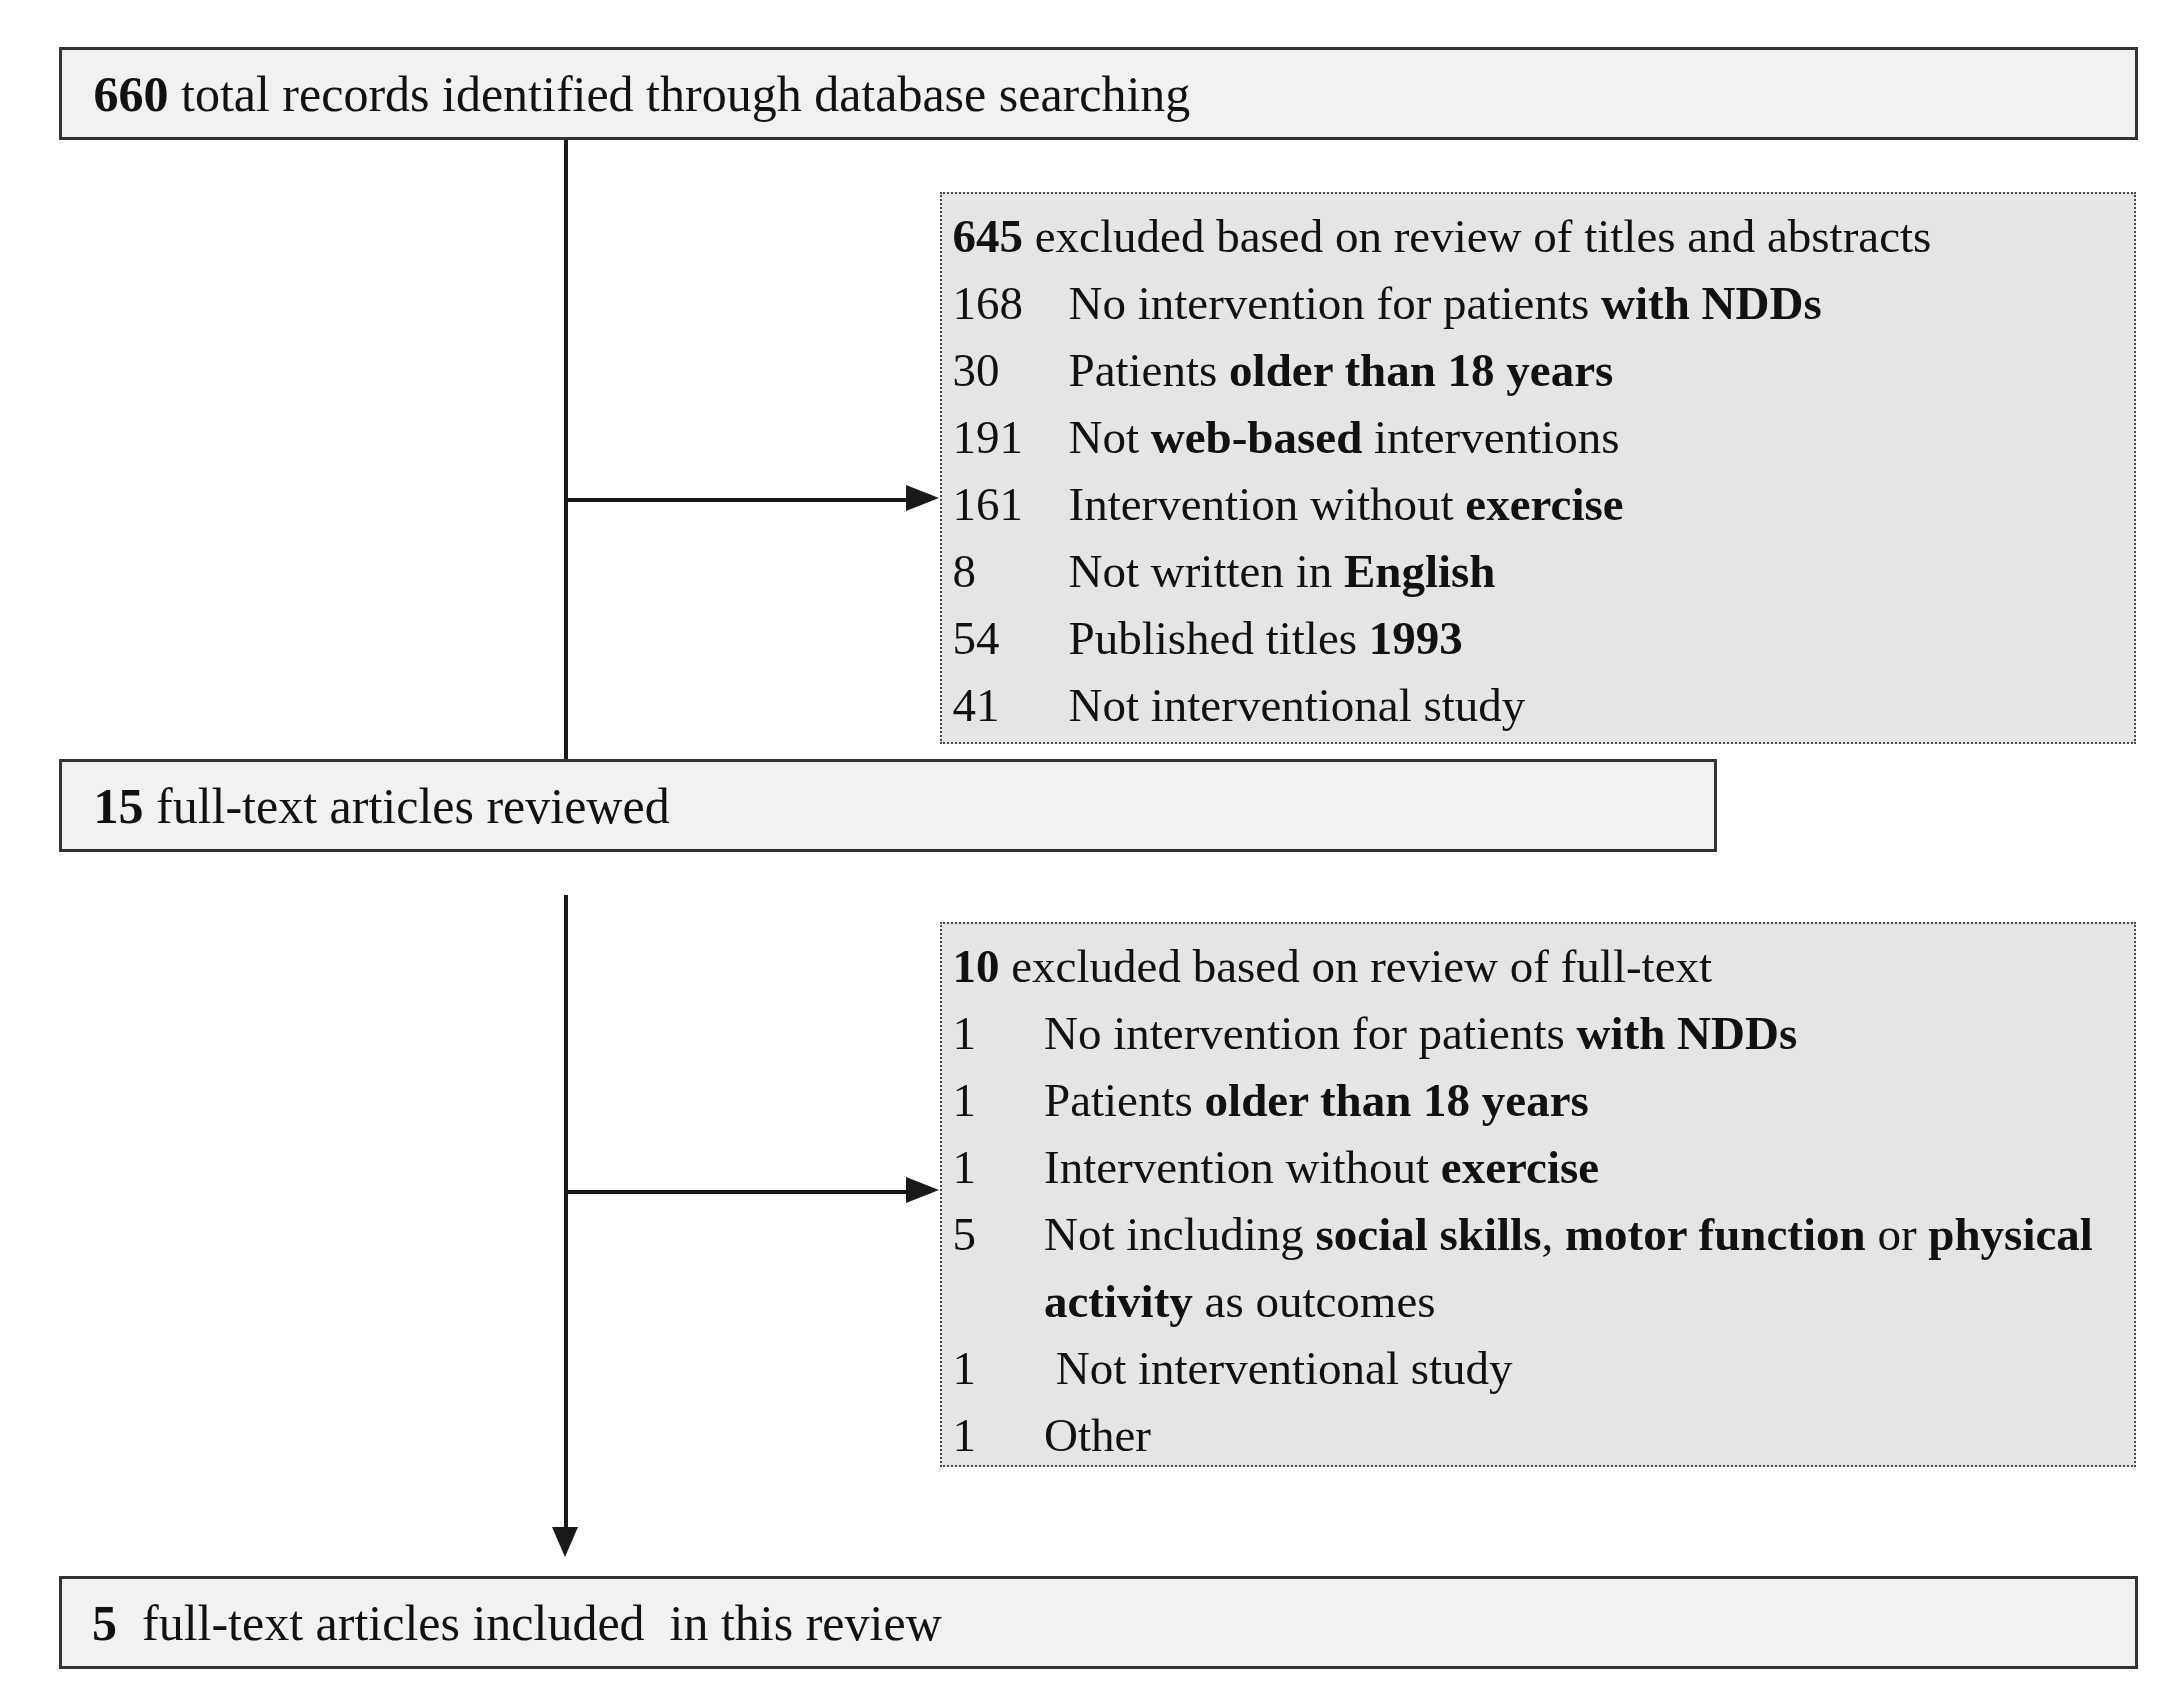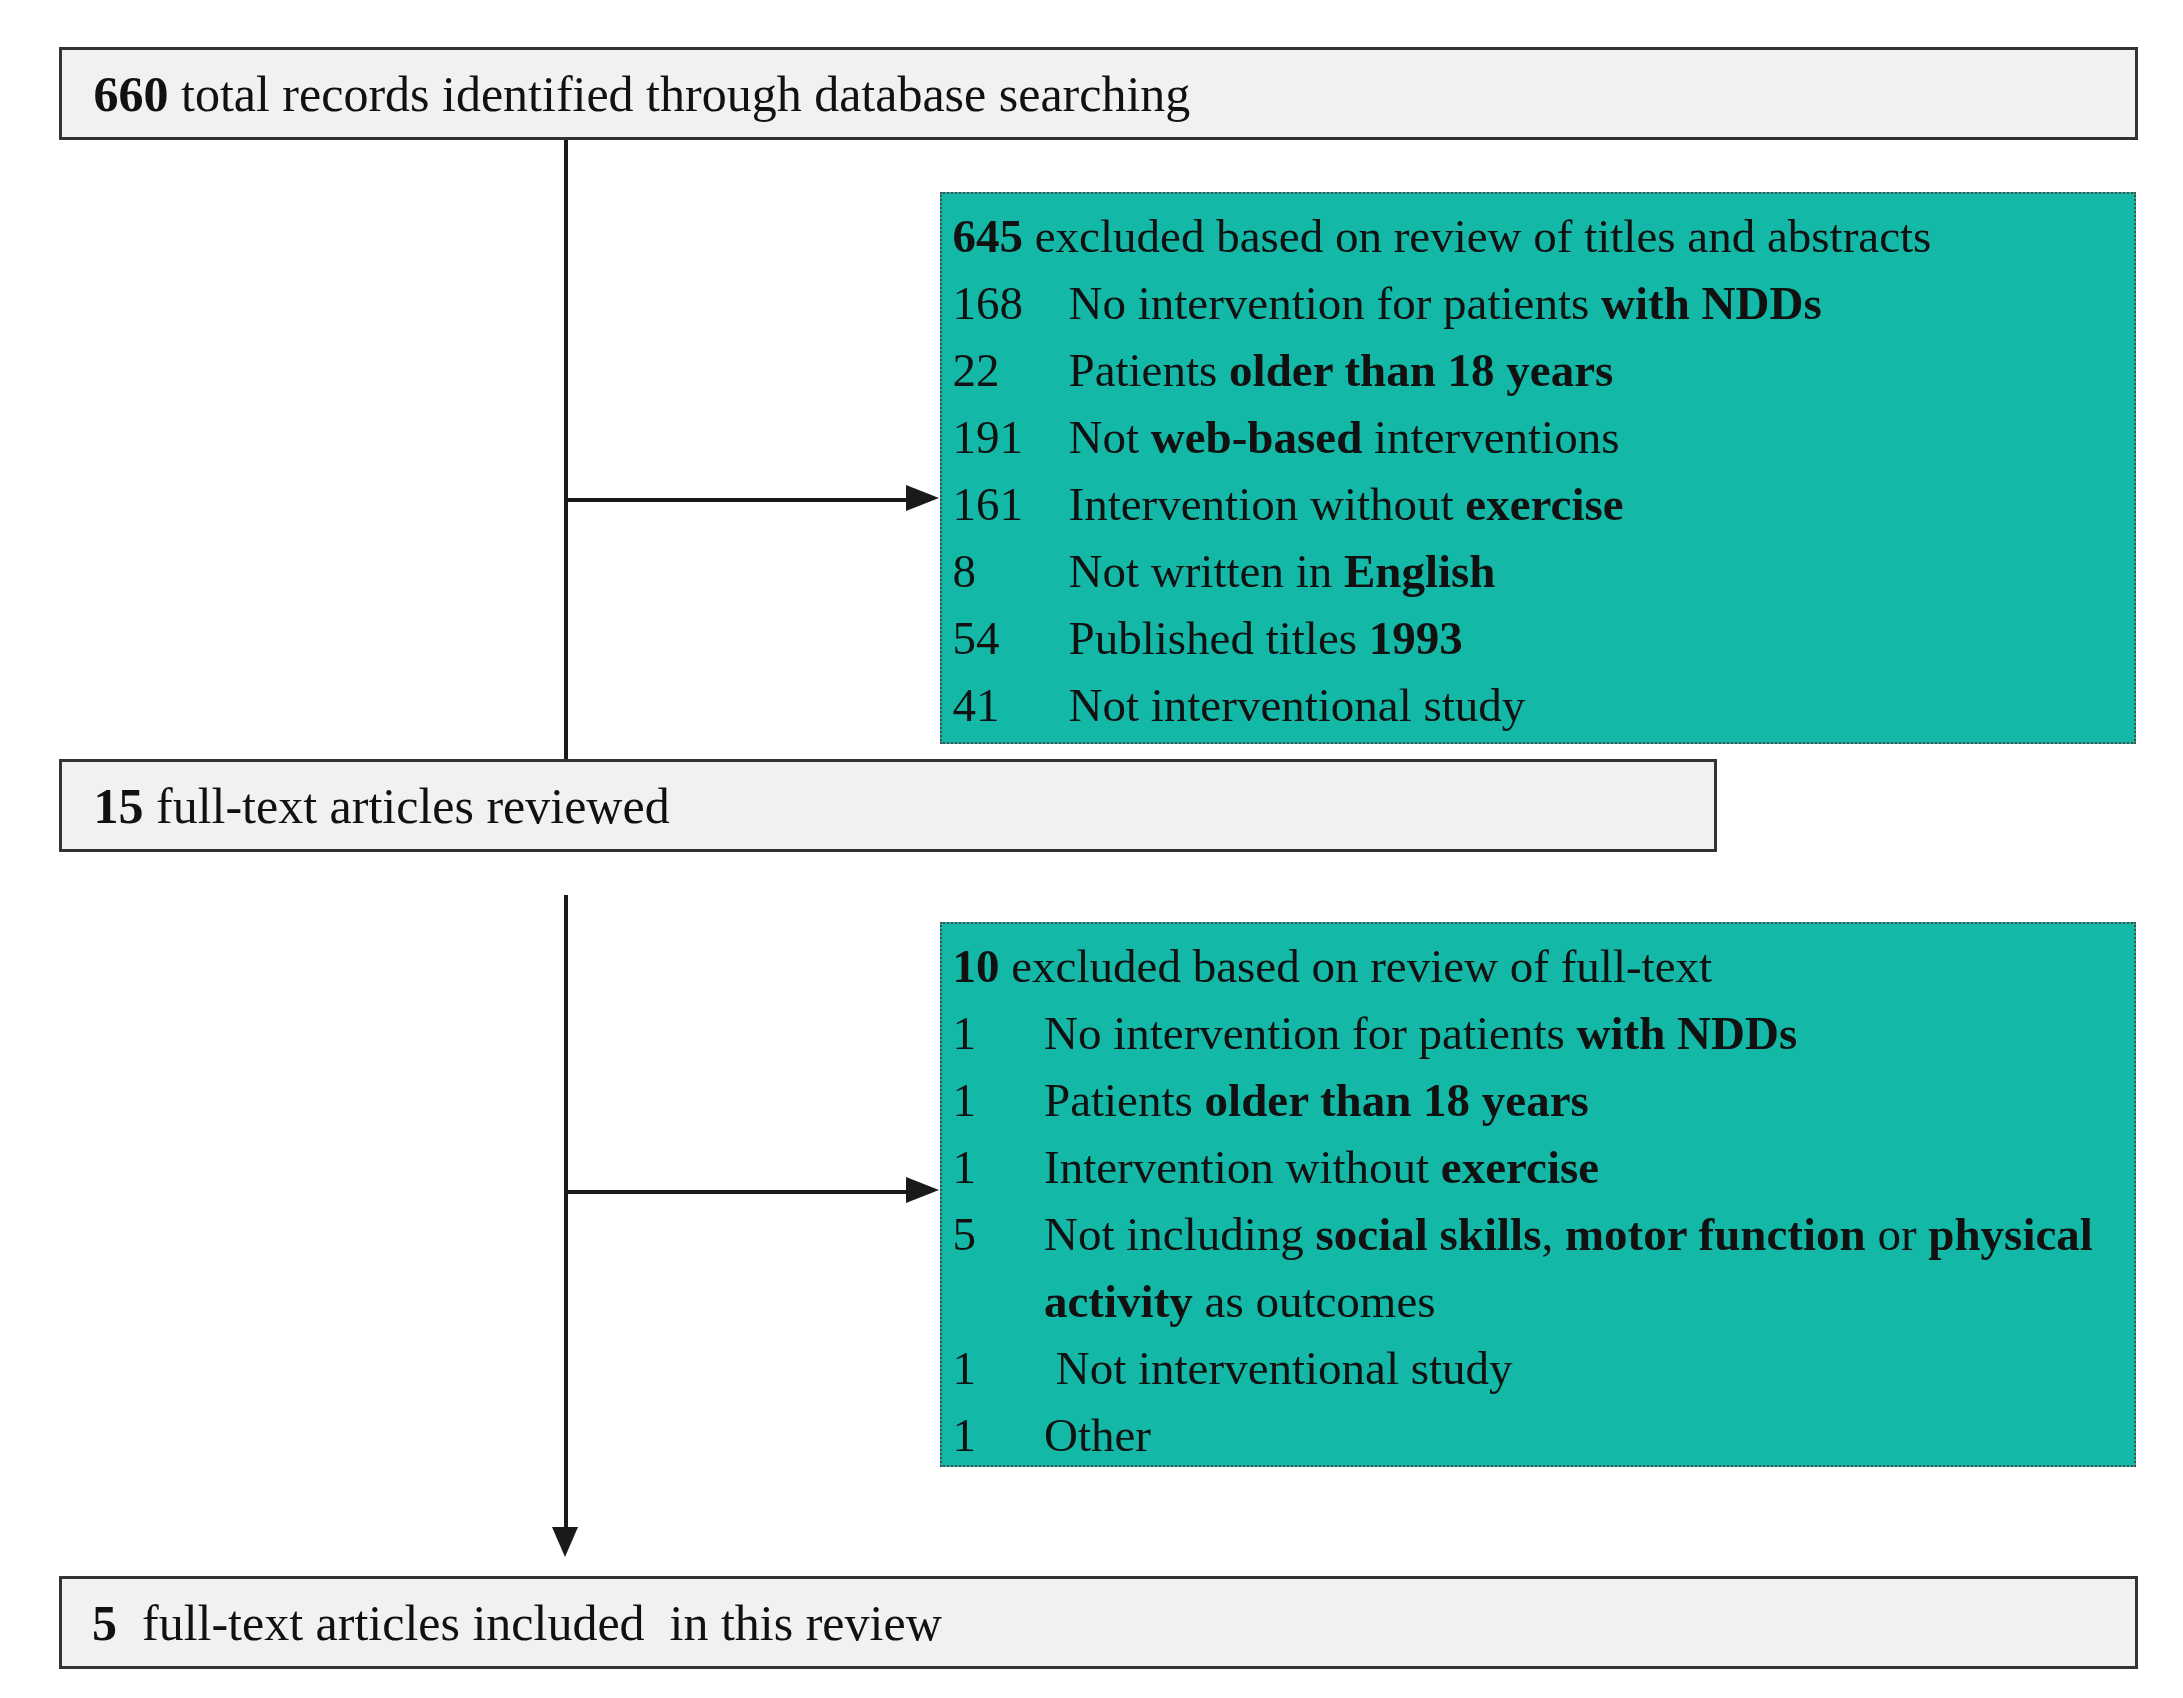--- a/index.html
+++ b/index.html
@@ -21,21 +21,21 @@
     display: flex;
     align-items: center;
     padding-left: 31.5px;
     font-size: 50px;
     line-height: 1.2;
   }
   .solid .label { white-space: pre-wrap; }
 
   
   .dotted {
-    background: #14b8a6;
+    background: #e5e5e5;
     border: 2.3px dotted #4a4a4a;
     font-size: 47px;
     line-height: 67px;
     padding: 9px 13.5px 0 10.5px;
   }
   .dotted .hdr { white-space: pre-wrap; }
 
   .bold { font-weight: bold; }
 
   .row { display: flex; align-items: flex-start; }
@@ -94,21 +94,21 @@
   <div class="ah-right" id="h1-head"></div>
 
   <div class="box dotted align-right" id="excl1">
     <div class="hdr"><span class="bold">645</span><span> excluded based on review of titles and abstracts</span></div>
     <div class="items">
         <div class="row">
           <span class="num">168</span>
           <span class="txt"><span>No intervention for patients </span><span class="bold">with NDDs</span></span>
         </div>
         <div class="row">
-          <span class="num">22</span>
+          <span class="num">30</span>
           <span class="txt"><span>Patients </span><span class="bold">older than 18 years</span></span>
         </div>
         <div class="row">
           <span class="num">191</span>
           <span class="txt"><span>Not </span><span class="bold">web-based</span><span> interventions</span></span>
         </div>
         <div class="row">
           <span class="num">161</span>
           <span class="txt"><span>Intervention without </span><span class="bold">exercise</span></span>
         </div>

